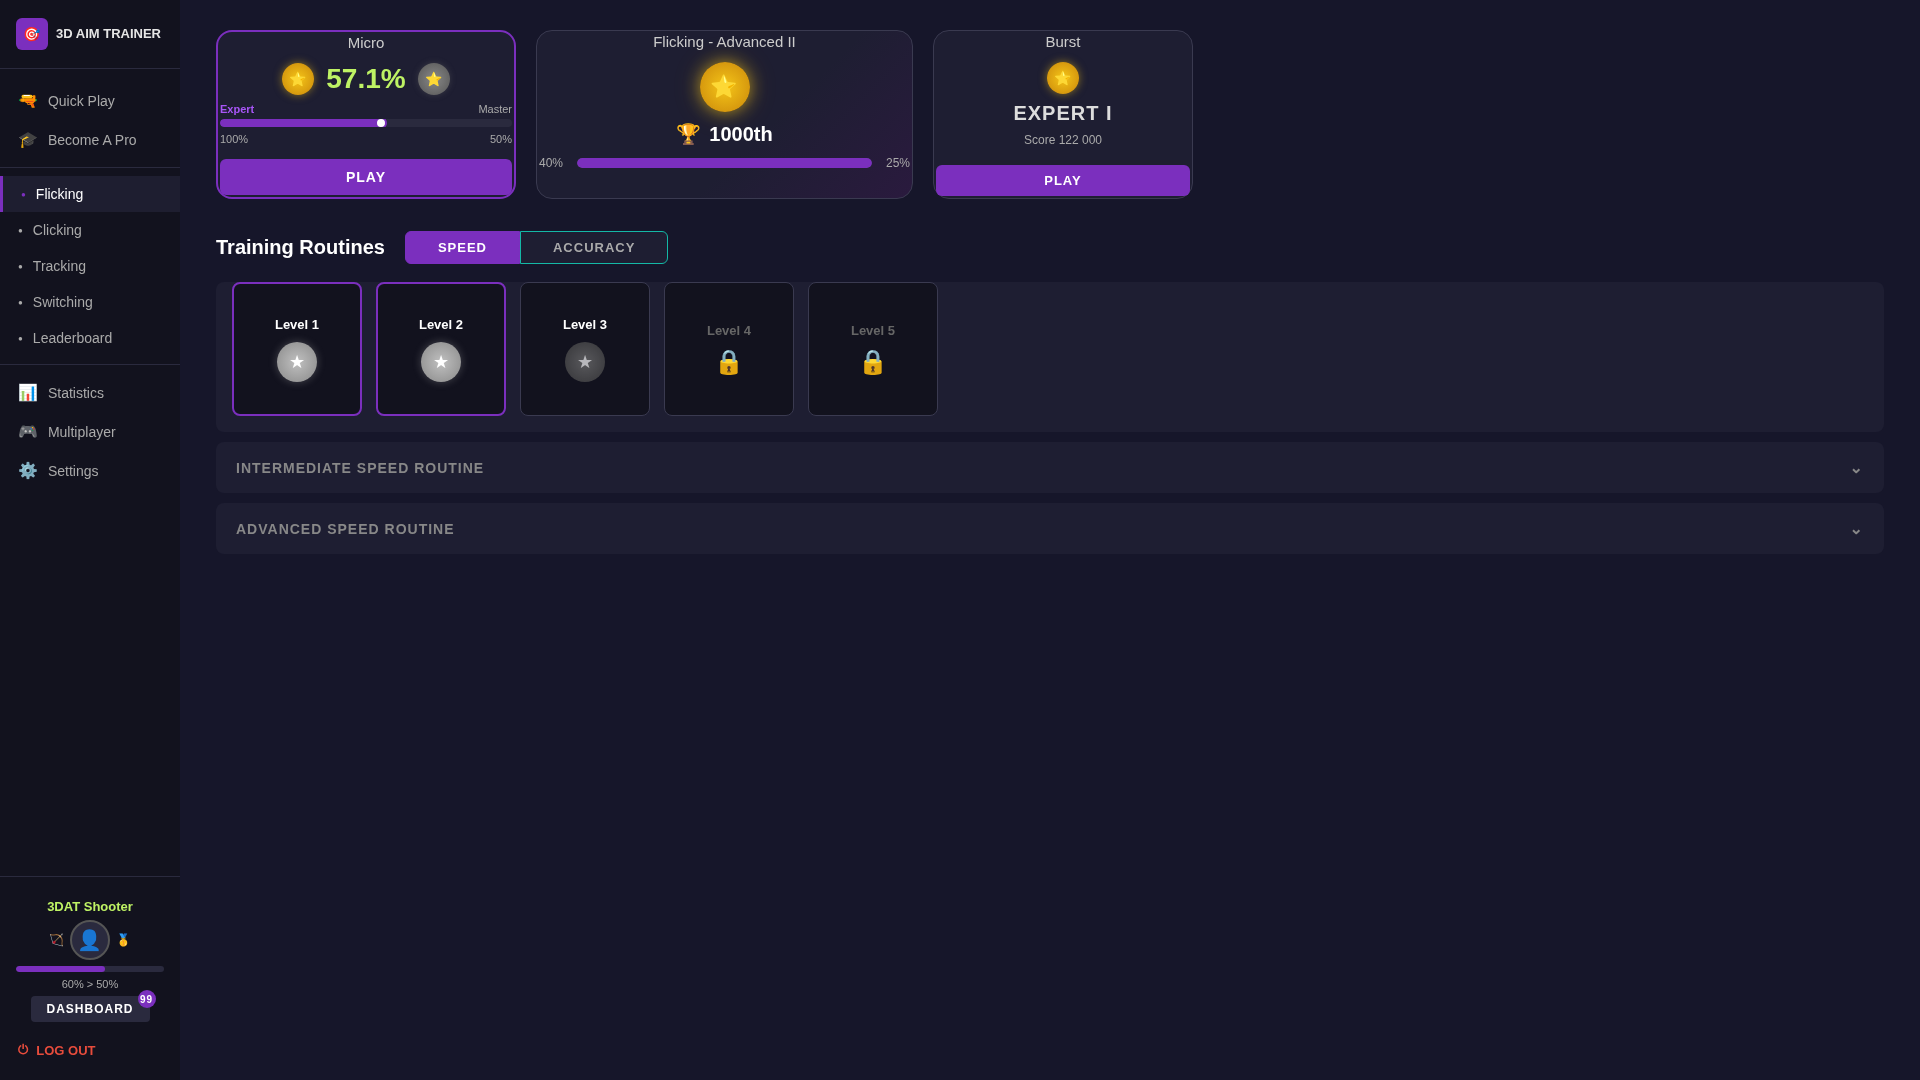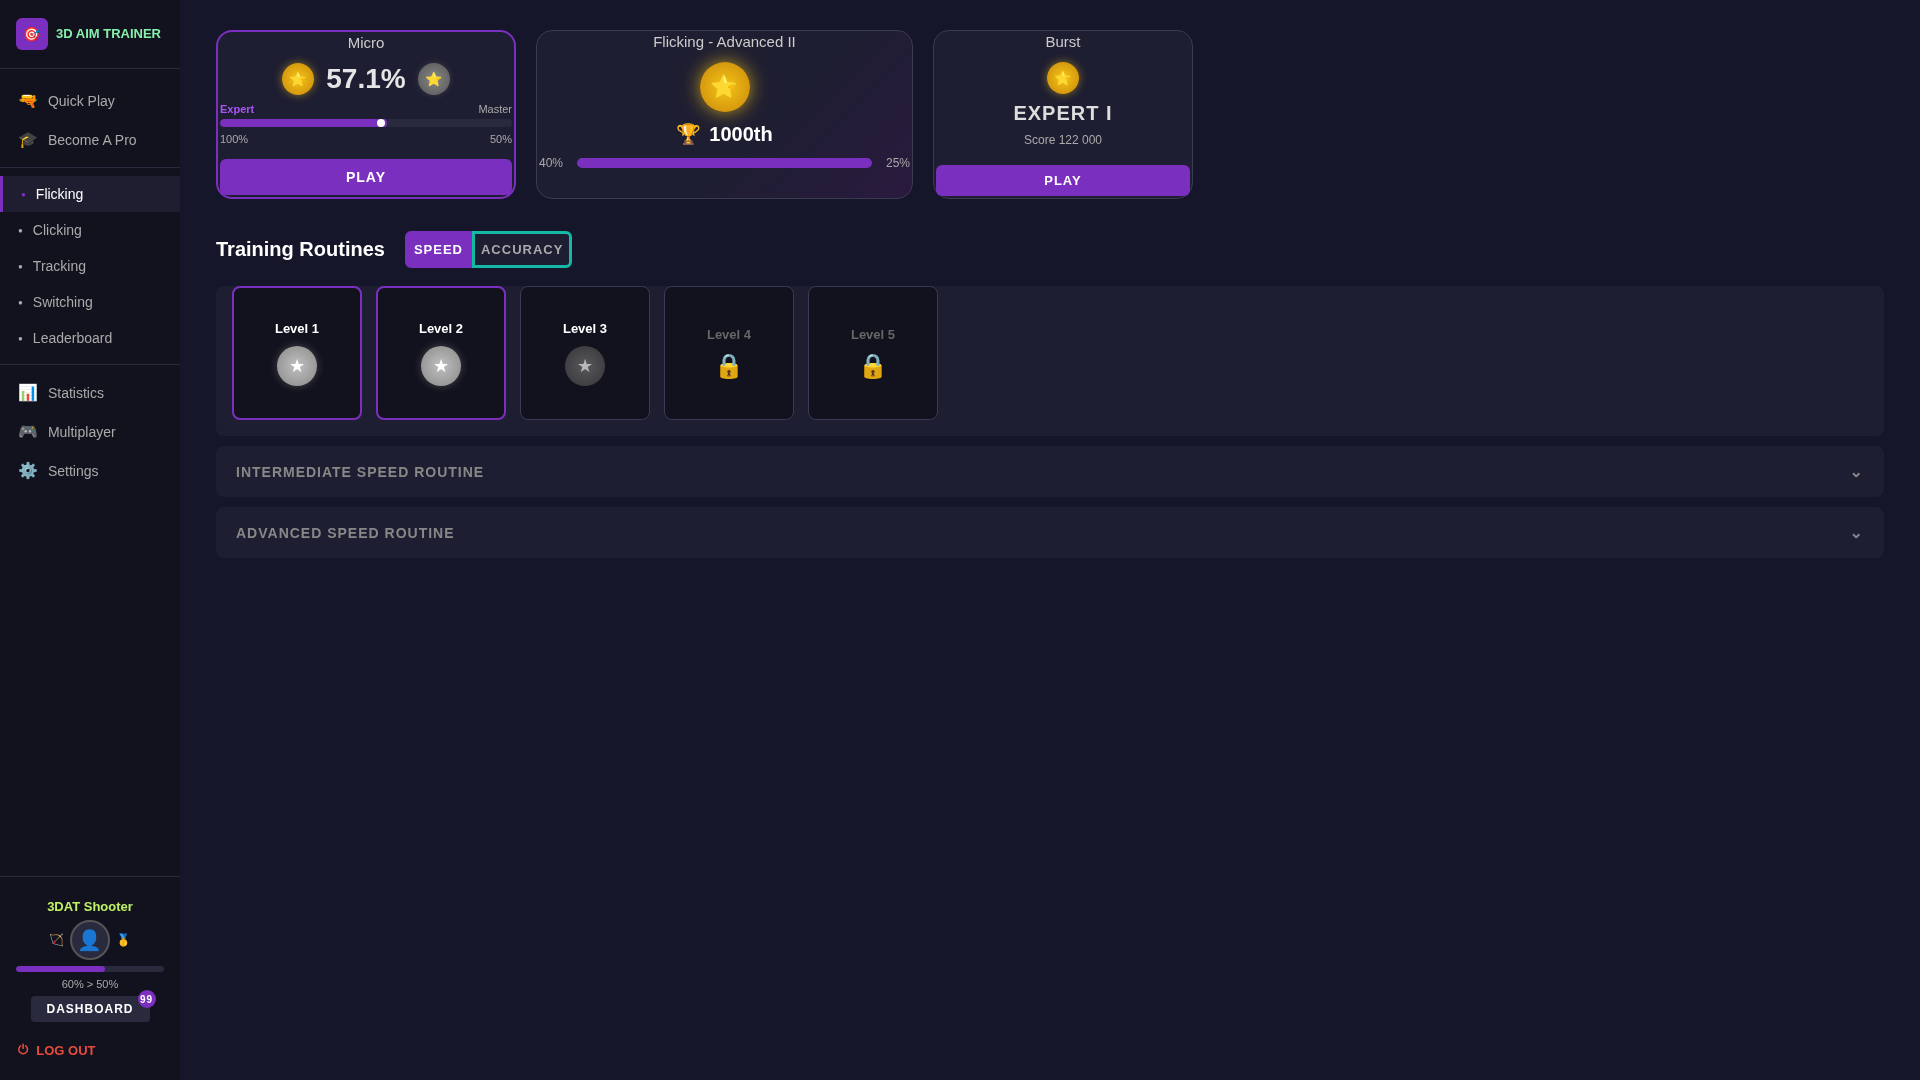--- a/index.html
+++ b/index.html
@@ -33,21 +33,21 @@
     .sidebar-logo-icon {
       width: 32px; height: 32px;
       background: #7b2fbe;
       border-radius: 6px;
       display: flex; align-items: center; justify-content: center;
       font-size: 14px;
     }
     .sidebar-logo-text {
       font-size: 13px;
       font-weight: 700;
-      color: #86efac;
+      color: #e5e5e5;
       line-height: 1.2;
     }
     .sidebar-nav {
       flex: 1;
       padding: 12px 0;
     }
     .sidebar-item {
       display: flex;
       align-items: center;
       gap: 10px;
@@ -213,21 +213,21 @@
       width: 32px; height: 32px;
       background: radial-gradient(circle, #f5c518, #c9860a);
       border-radius: 50%;
       display: flex; align-items: center; justify-content: center;
       font-size: 14px;
       box-shadow: 0 0 8px rgba(245,197,24,0.5);
     }
     .score-pct {
       font-size: 28px;
       font-weight: 700;
-      color: #e5e5e5;
+      color: #bef264;
     }
     .medal-gray {
       width: 32px; height: 32px;
       background: radial-gradient(circle, #888, #555);
       border-radius: 50%;
       display: flex; align-items: center; justify-content: center;
       font-size: 14px;
       box-shadow: 0 0 6px rgba(100,100,100,0.4);
     }
     .progress-labels {
@@ -379,22 +379,22 @@
     .training-title {
       font-size: 20px;
       font-weight: 700;
       color: #fff;
     }
     .tab-row {
       display: flex;
       gap: 0;
     }
     .tab-btn {
-      padding: 8px 6px;
-      border: 3px solid #14b8a6;
+      padding: 8px 32px;
+      border: 1px solid #14b8a6;
       background: #1e1e32;
       color: #aaa;
       font-size: 13px;
       font-weight: 600;
       cursor: pointer;
       letter-spacing: 1px;
     }
     .tab-btn.active {
       background: #7b2fbe;
       color: #fff;

